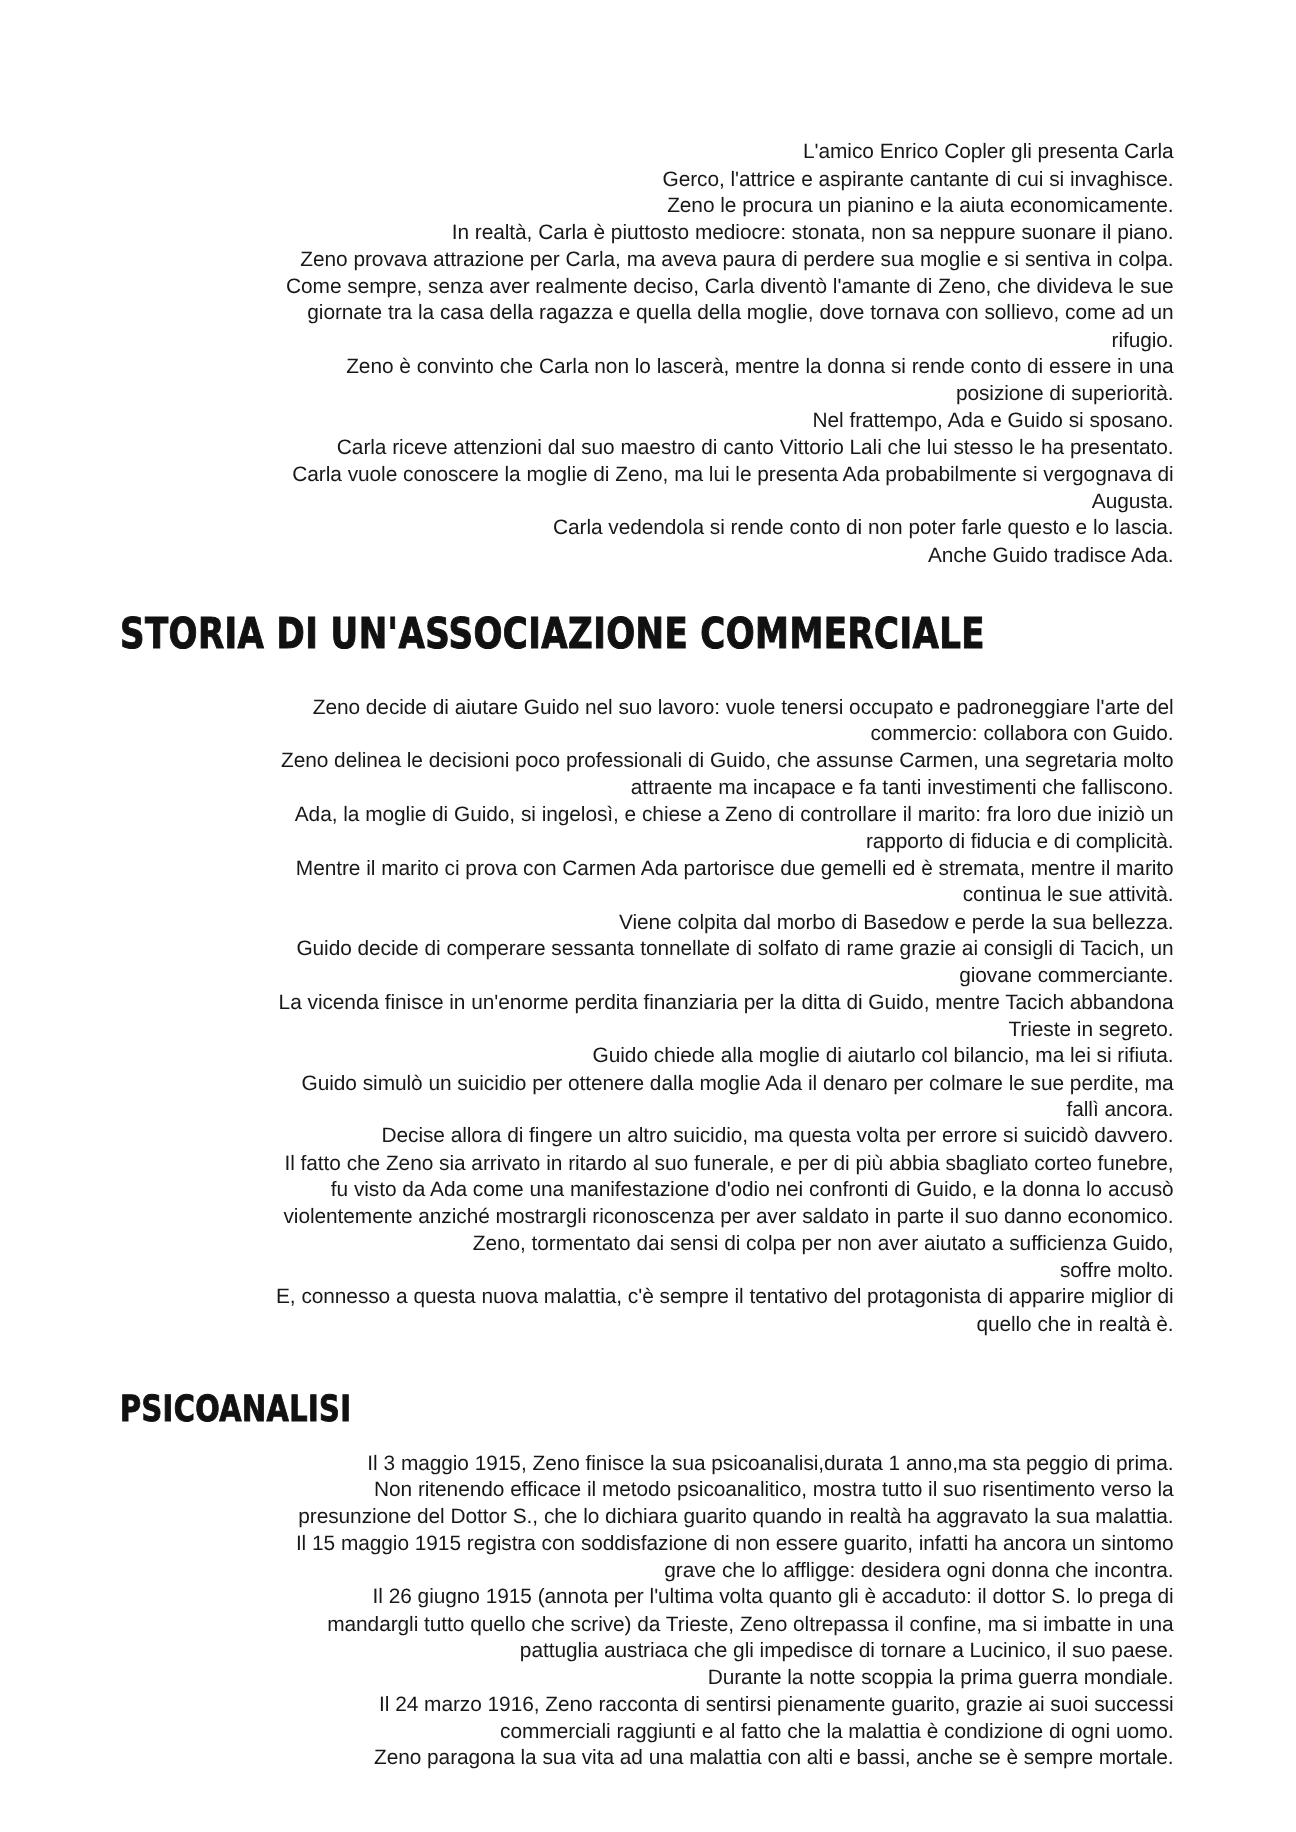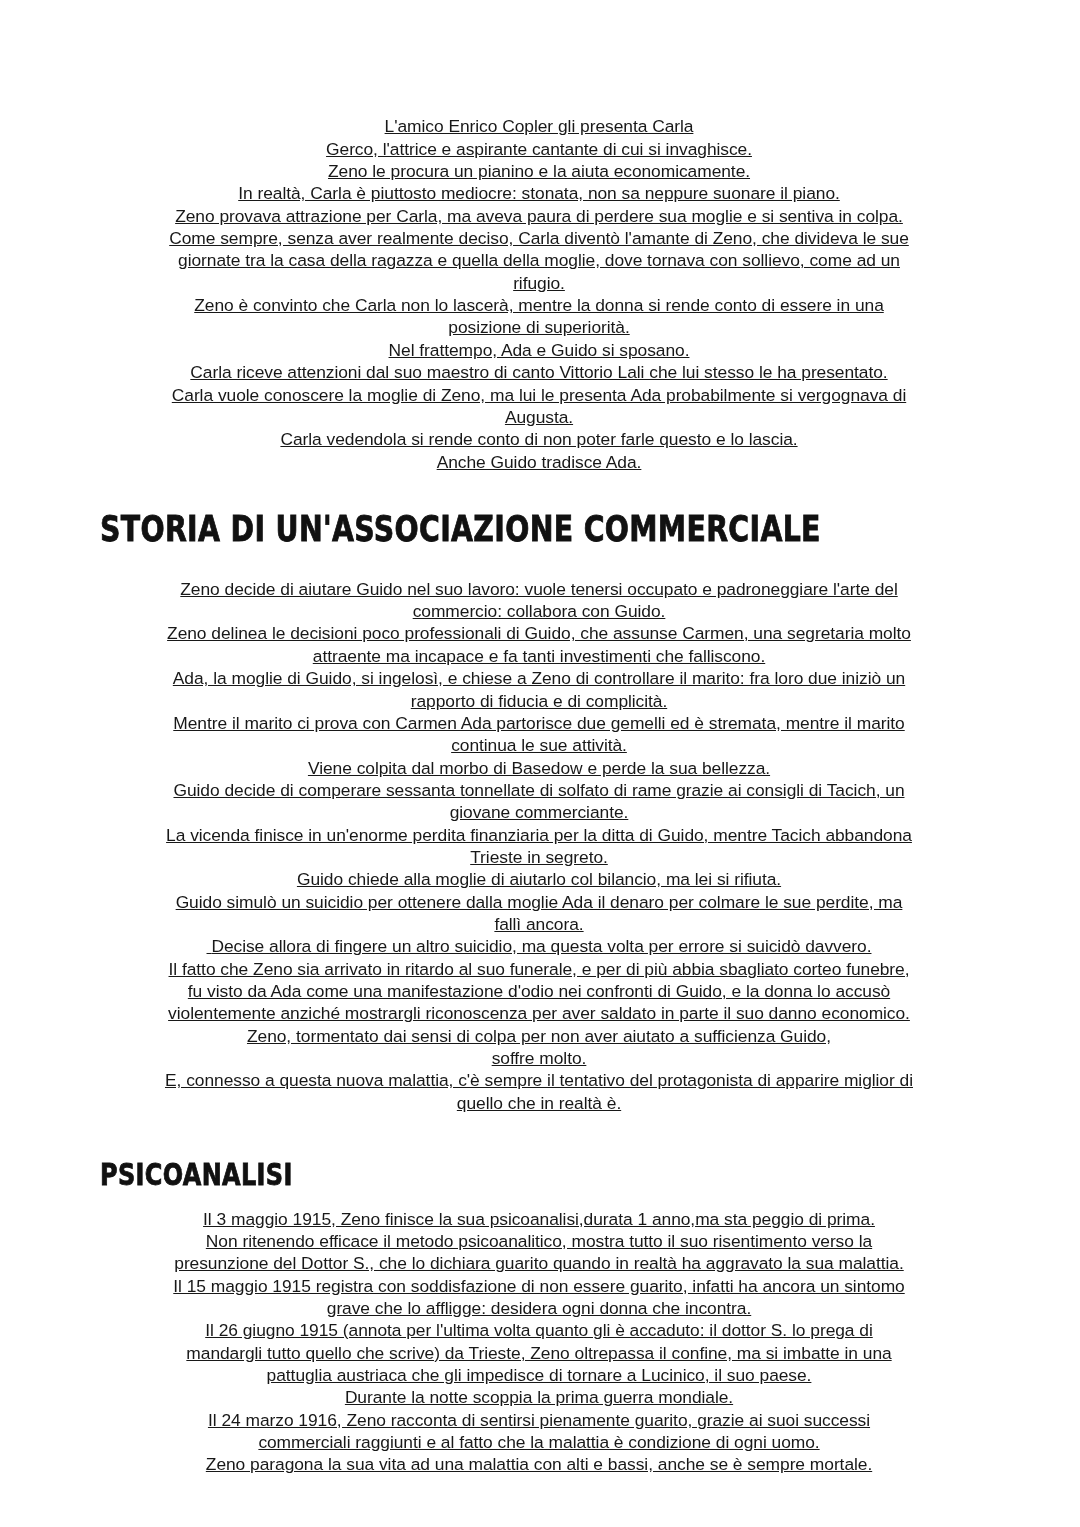--- a/index.html
+++ b/index.html
@@ -33,22 +33,21 @@
   }
 
   
   .body-block {
     font-size: 17.4px;
     line-height: 22.35px;
     color: #181818;
     letter-spacing: -0.06px;
     word-spacing: 0.1px;
     white-space: pre-wrap;
-    text-align: center;
-    text-decoration: underline;
+    text-align: right;
   }
 
   
   .heading {
     font-family: "DejaVu Sans", "Liberation Sans", sans-serif;
     font-weight: 700;
     color: #111111;
     text-transform: uppercase;
     transform: scaleX(0.80);
     transform-origin: left center;

